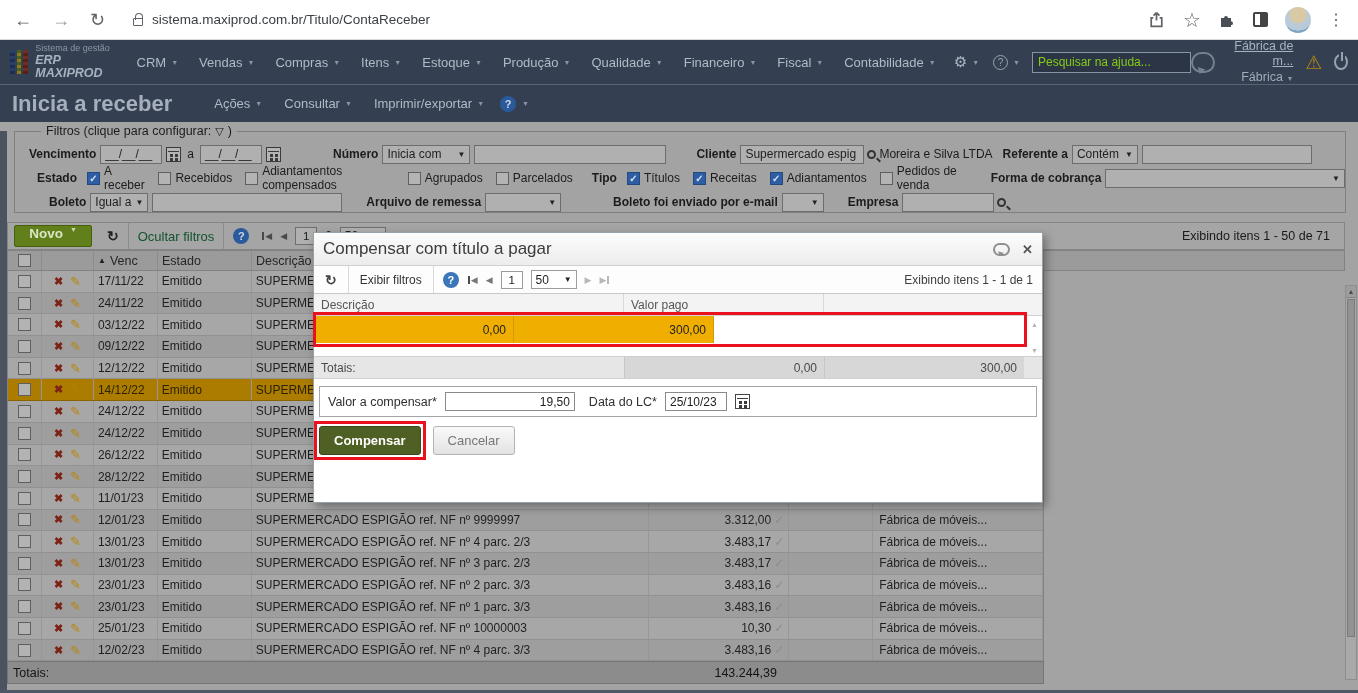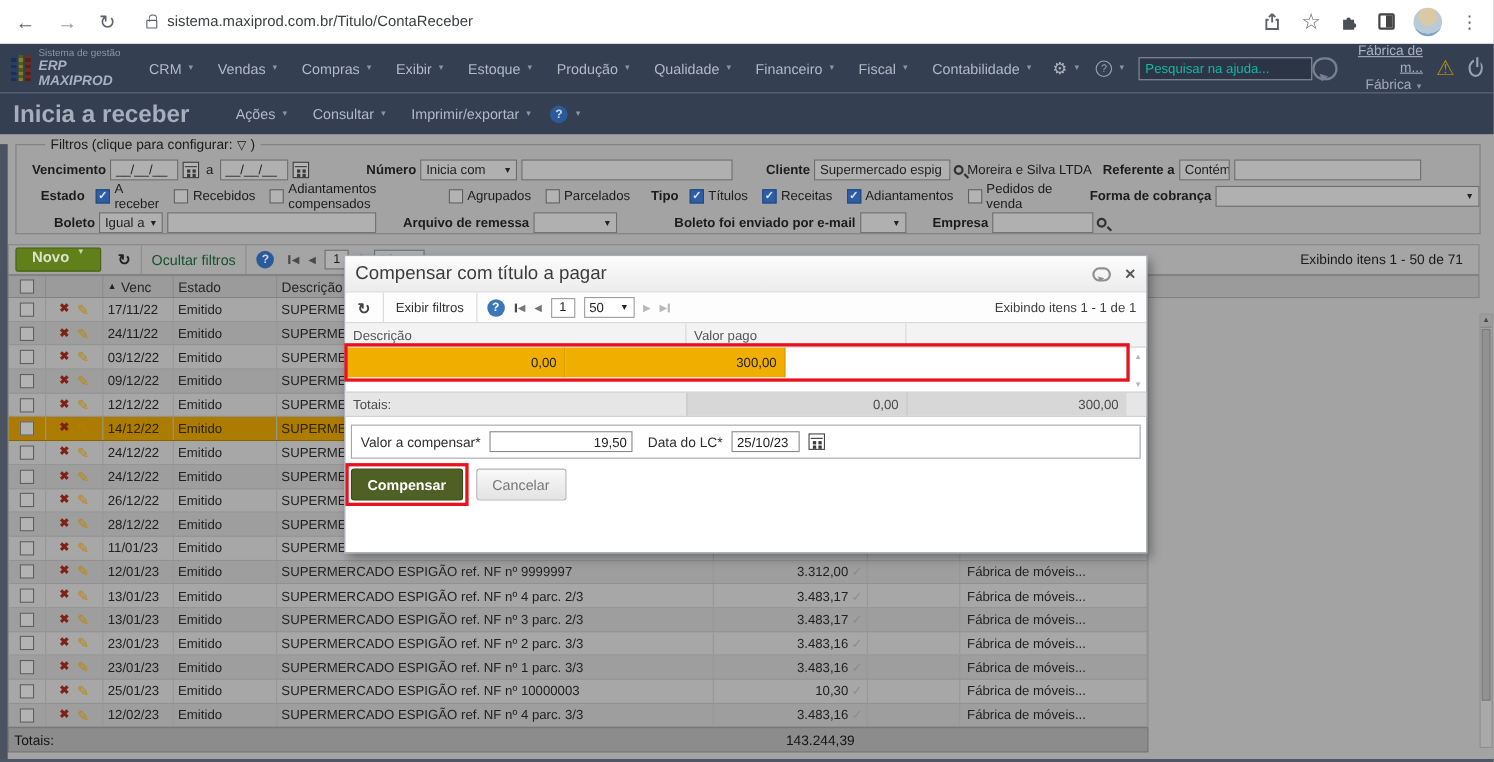--- a/index.html
+++ b/index.html
@@ -29,21 +29,21 @@
 .logo .l3{background:repeating-linear-gradient(#6e2e25 0 3px,#552119 3px 6px)}
 .brand{line-height:1.05;margin-right:18px}
 .brand .t{font-size:9px;color:#8d96a4}
 .brand .b{font-size:12.5px;font-weight:bold;font-style:italic;color:#a8b1bf}
 #nav-menus{display:flex;align-items:center;gap:21px}
 .nav-item{display:flex;align-items:center;gap:5px;font-size:13px;color:#b1bac6;white-space:nowrap;cursor:default}
 .dd{font-style:normal;font-size:7px;color:#8b94a2}
 .nav-gear{font-size:15px;margin-left:18px;display:flex;align-items:center;gap:5px}
 .nav-help{margin-left:14px;display:flex;align-items:center;gap:5px}
 .qcirc{width:15px;height:15px;border:1.5px solid #9aa3b0;border-radius:50%;display:flex;align-items:center;justify-content:center;font-size:10px;color:#9aa3b0}
-.nav-search{margin-left:12px;width:182px;height:21px;background:#2b3546;border:1px solid #8a93a0;display:flex;align-items:center;padding:0 5px;font-size:12px;color:#14b8a6}
+.nav-search{margin-left:12px;width:182px;height:21px;background:#2b3546;border:1px solid #8a93a0;display:flex;align-items:center;padding:0 5px;font-size:12px;color:#84cc16}
 .nav-right{margin-left:auto;display:flex;align-items:center;gap:12px}
 .bubble{width:28px;height:21px;border:2px solid #77808e;border-radius:11px;position:relative}
 .bubble::after{content:"";position:absolute;left:3px;bottom:-7px;border:4px solid transparent;border-top:6px solid #77808e;transform:rotate(18deg)}
 .account{text-align:right;line-height:1.25}
 .account .ln1{font-size:12.5px;color:#a8b1bf;text-decoration:underline}
 .account .ln2{font-size:12.5px;color:#a2abb8}
 .warn{font-size:19px;color:#b8860c;line-height:1}
 .power{width:16px;height:16px;border:2px solid #98a1ae;border-radius:50%;position:relative}
 .power::before{content:"";position:absolute;left:5px;top:-4px;width:2px;height:9px;background:#98a1ae;box-shadow:0 0 0 2px #343f51}
 
@@ -216,21 +216,21 @@
       </div>
       <div class="nav-item">
         <span>Vendas</span>
         <i class="dd">▼</i>
       </div>
       <div class="nav-item">
         <span>Compras</span>
         <i class="dd">▼</i>
       </div>
       <div class="nav-item">
-        <span>Exibir</span>
+        <span>Itens</span>
         <i class="dd">▼</i>
       </div>
       <div class="nav-item">
         <span>Estoque</span>
         <i class="dd">▼</i>
       </div>
       <div class="nav-item">
         <span>Produção</span>
         <i class="dd">▼</i>
       </div>
@@ -313,21 +313,21 @@
       <span class="sel g3" style="width:88px">
           <span>Inicia com</span>
           <i class="dd">▼</i>
         </span>
       <span class="inp g3" style="width:192px"></span>
       <span class="flab ml30">Cliente</span>
       <span class="inp g3" style="width:124px">Supermercado espig</span>
       <span class="mag"></span>
       <span>Moreira e Silva LTDA</span>
       <span class="flab ml10">Referente a</span>
-      <span class="sel g3" style="width:46px">
+      <span class="sel g3" style="width:66px">
           <span>Contém</span>
           <i class="dd">▼</i>
         </span>
       <span class="inp g3" style="width:170px"></span>
     </div>
     <div class="frow">
       <span class="flab ml14">Estado</span>
       <span id="estado-group" style="display:flex;align-items:center;margin-left:10px">
           <label class="ck-item">
             <span class="cb on"></span>

